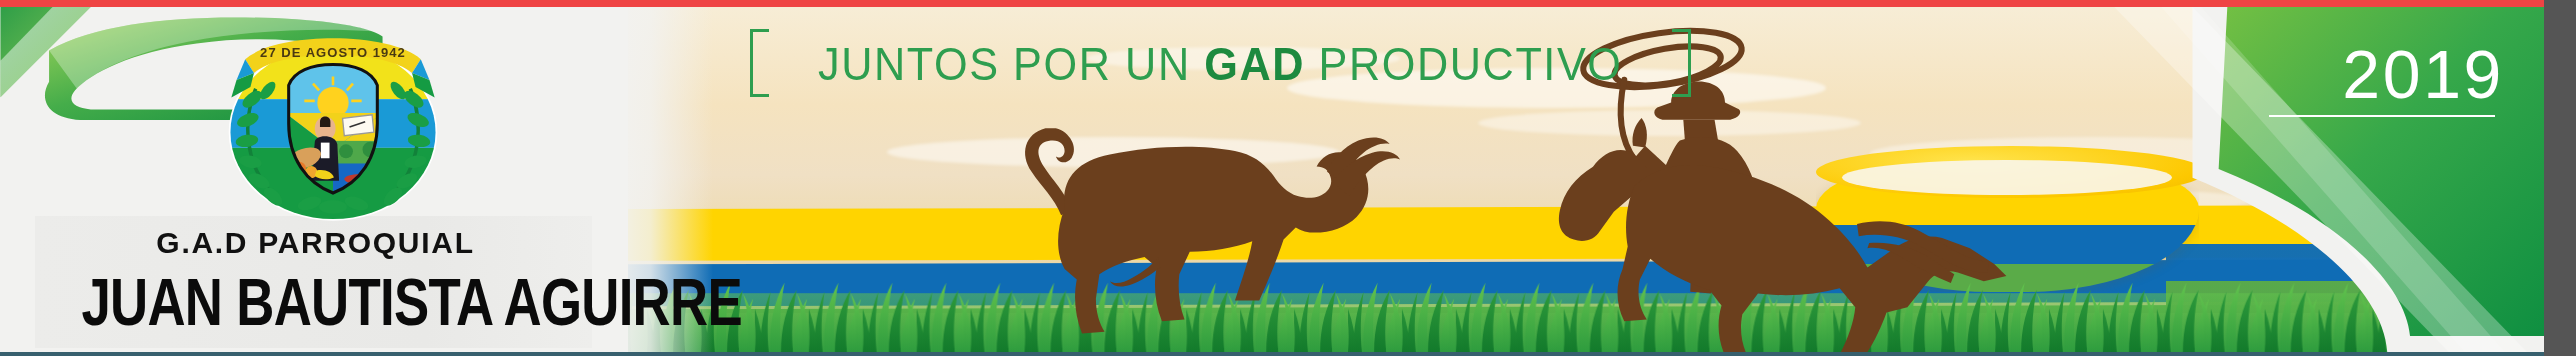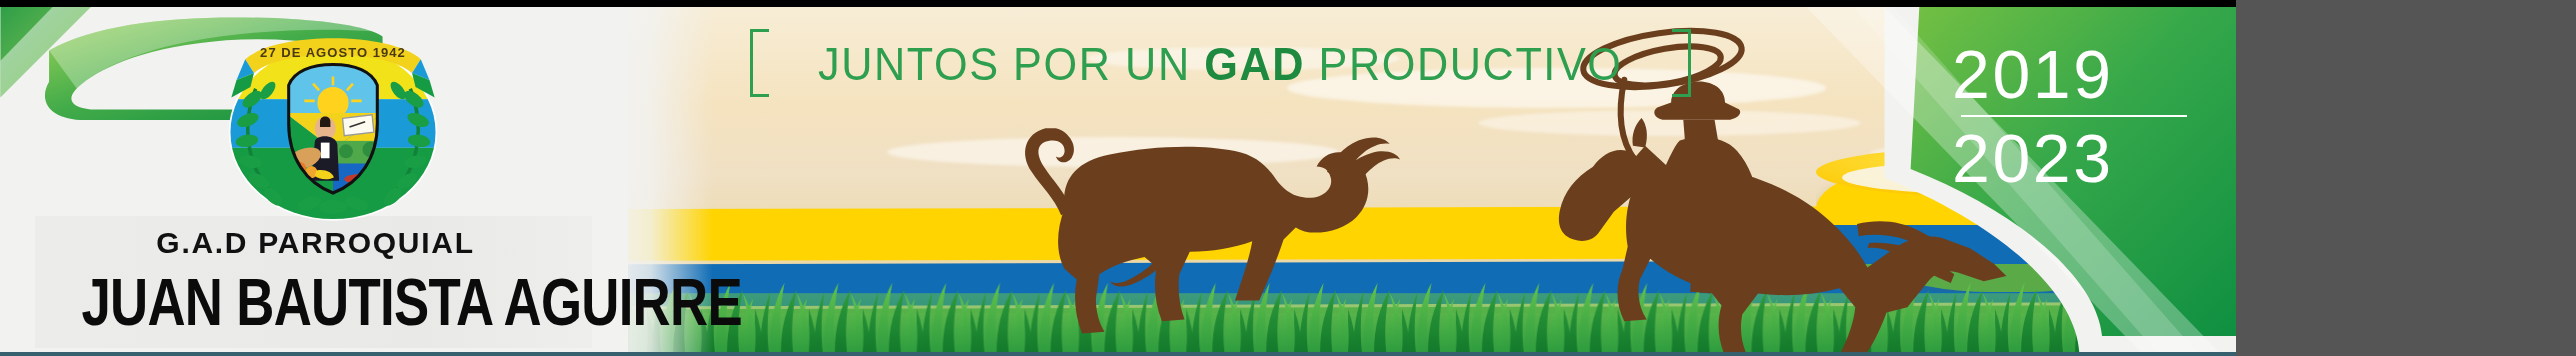--- a/index.html
+++ b/index.html
@@ -1,24 +1,24 @@
 <!DOCTYPE html>
 <html style="font-size:14px"><head>
 <meta charset="utf-8">
 <style>
   * { margin:0; padding:0; box-sizing:border-box; }
   html,body { background:#555; }
   body { font-family:"Liberation Sans", sans-serif; }
 
   #banner {
     position:relative;
-    width:2236px; height:357px;
+    width:2544px; height:357px;
     overflow:hidden;
     background:#f2f2f0;
-    border-top:7px solid #000000;
+    border-top:7px solid #ef4444;
     border-bottom:5.2px solid #37606e;
   }
 
   
   .scene {
     position:absolute; left:0; top:0; width:2576px; height:350px;
     background:linear-gradient(180deg,#f7edd6 0%,#f5e3bf 28%,#f0e0c4 48%,#ecd9a9 70%,#e7cf97 100%);
   }
   
   .cloud {
@@ -152,21 +152,21 @@
     transform:scaleX(.92); transform-origin:center;
   }
   .slogan b { font-weight:bold; color:#1d8a3f; }
 
   
   .green-panel {
     position:absolute; right:0; top:0; width:522px; height:350px; z-index:20;
   }
   .years {
     position:absolute; right:40px; top:33px; width:244px; z-index:22;
-    text-align:left; color:#fff;
+    text-align:right; color:#fff;
   }
   .year-top, .year-bottom {
     font-family:"Liberation Sans", sans-serif;
     font-size:68px; font-weight:300; letter-spacing:2.6px;
     line-height:1.02; color:#ffffff;
   }
   .year-rule { height:2.6px; background:#fff; margin:5.2px 8.7px 7px 8.7px; }
 </style>
 </head>
 <body>
@@ -451,17 +451,16 @@
     <path d="M236 0 L600 0 L600 378 L446 378
              C440 312 352 236 226 186 Z" fill="url(#gp)"></path>
 
     <path d="M106 0 L196 0 L586 402 L496 402 Z" fill="rgba(255,255,255,.30)"></path>
     <path d="M160 0 L206 0 L560 402 L514 402 Z" fill="rgba(255,255,255,.18)"></path>
   </svg>
 
   <div class="years">
     <div class="year-top">2019</div>
     <div class="year-rule"></div>
-    <div class="year-bottom">2023</div>
   </div>
 
 </div>
 
 
 </body></html>

